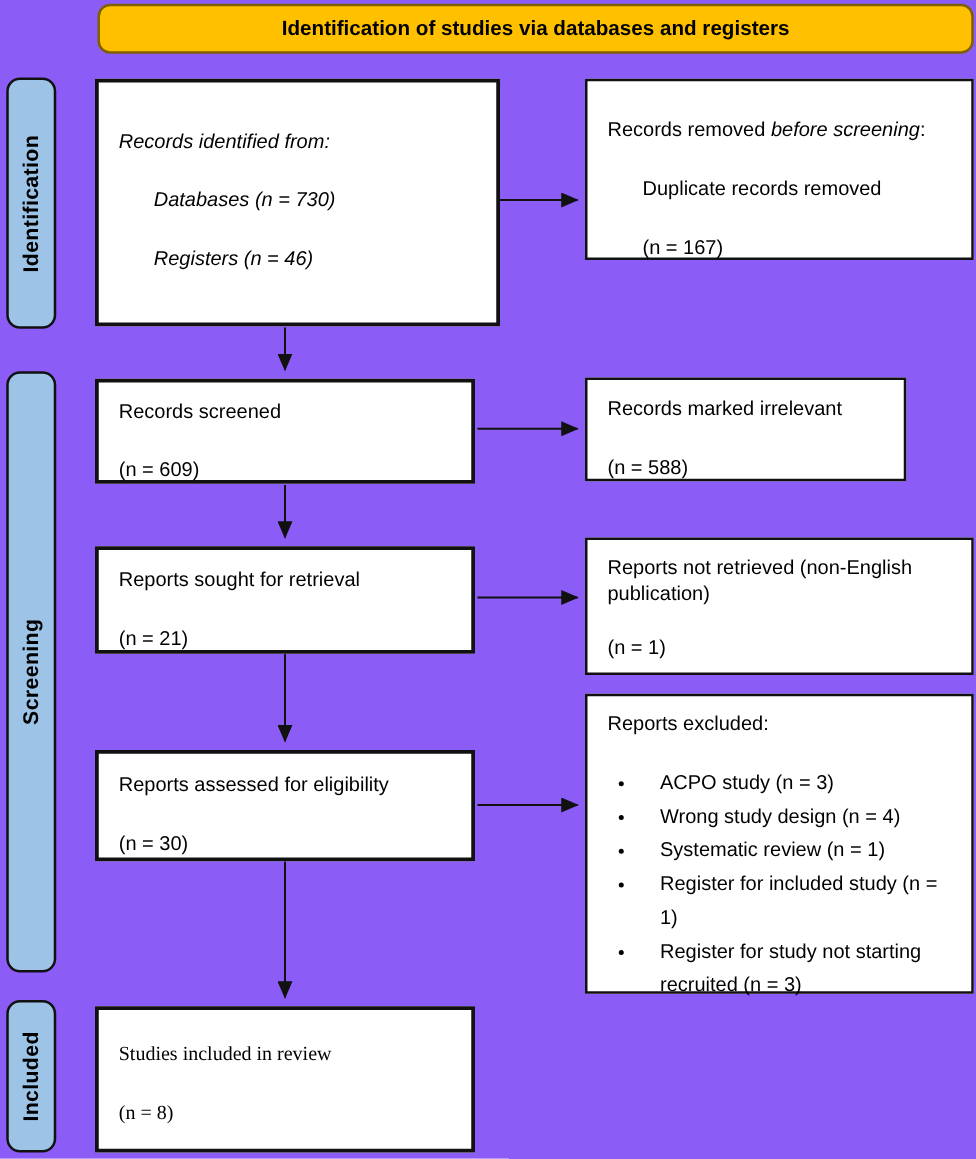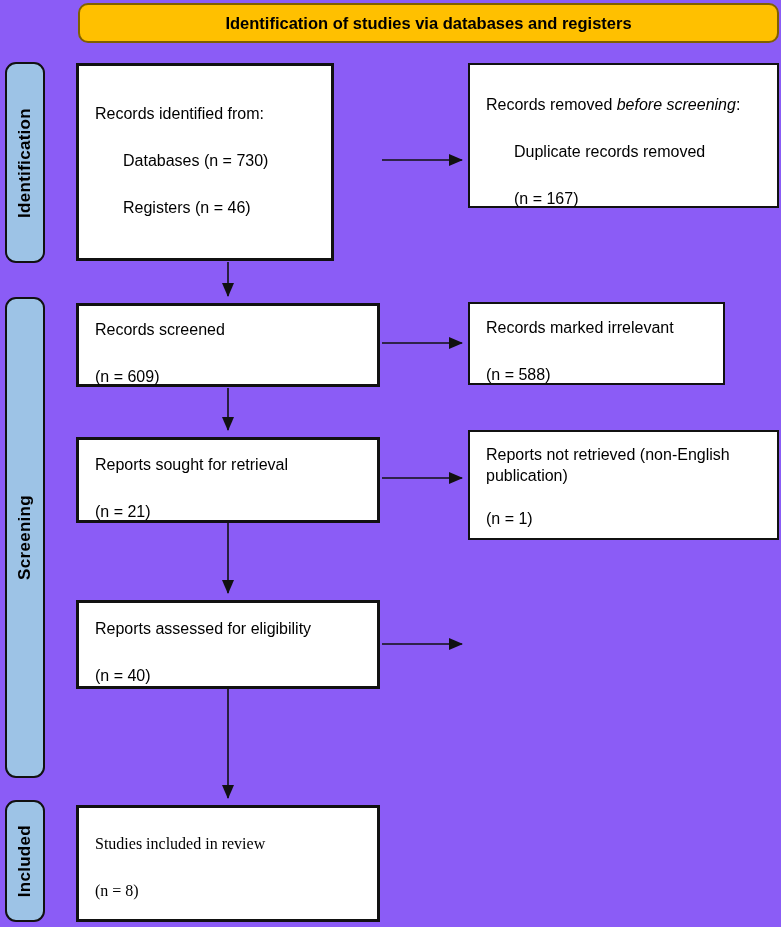--- a/index.html
+++ b/index.html
@@ -101,21 +101,21 @@
     <line x1="382" y1="160" x2="462" y2="160" stroke="#111" stroke-width="1.6" marker-end="url(#ah)"></line>
     <line x1="228" y1="262" x2="228" y2="296" stroke="#111" stroke-width="1.6" marker-end="url(#ah)"></line>
     <line x1="382" y1="343" x2="462" y2="343" stroke="#111" stroke-width="1.6" marker-end="url(#ah)"></line>
     <line x1="228" y1="388" x2="228" y2="430" stroke="#111" stroke-width="1.6" marker-end="url(#ah)"></line>
     <line x1="382" y1="478" x2="462" y2="478" stroke="#111" stroke-width="1.6" marker-end="url(#ah)"></line>
     <line x1="228" y1="523" x2="228" y2="593" stroke="#111" stroke-width="1.6" marker-end="url(#ah)"></line>
     <line x1="382" y1="644" x2="462" y2="644" stroke="#111" stroke-width="1.6" marker-end="url(#ah)"></line>
     <line x1="228" y1="689" x2="228" y2="798" stroke="#111" stroke-width="1.6" marker-end="url(#ah)"></line>
   </svg>
 
-  <div class="flowbox" style="left:76px;top:63px;width:258px;height:198px;padding:38px 16px 0 16px;">
+  <div class="flowbox" style="left:76px;top:63px;width:324px;height:198px;padding:38px 16px 0 16px;font-style:italic;">
     <p>Records identified from:</p>
     <p class="indent gap">Databases (n = 730)</p>
     <p class="indent gap">Registers (n = 46)</p>
   </div>
 
   <div class="flowbox thin" style="left:468px;top:63px;width:311px;height:145px;padding:30px 14px 0 16px;">
     <p><span>Records removed </span><em>before screening</em><span>:</span></p>
     <p class="indent gap">Duplicate records removed</p>
     <p class="indent gap">(n = 167)</p>
   </div>
@@ -135,22 +135,32 @@
     <p class="gap">(n = 21)</p>
   </div>
 
   <div class="flowbox thin" style="left:468px;top:430px;width:311px;height:110px;padding:13px 34px 0 16px;">
     <p>Reports not retrieved (non-English publication)</p>
     <p class="gap-sm">(n = 1)</p>
   </div>
 
   <div class="flowbox" style="left:76px;top:600px;width:304px;height:89px;padding:16px 16px 0 16px;">
     <p>Reports assessed for eligibility</p>
-    <p class="gap">(n = 40)</p>
+    <p class="gap">(n = 30)</p>
   </div>
 
+  <div class="flowbox thin" style="left:468px;top:555px;width:311px;height:240px;padding:13px 12px 0 16px;">
+    <p>Reports excluded:</p>
+    <ul class="bullets">
+      <li>ACPO study (n = 3)</li>
+      <li>Wrong study design (n = 4)</li>
+      <li>Systematic review (n = 1)</li>
+      <li>Register for included study (n = 1)</li>
+      <li>Register for study not starting recruited (n = 3)</li>
+    </ul>
+  </div>
 
   <div class="flowbox" style="left:76px;top:805px;width:304px;height:117px;padding:26px 16px 0 16px;font-family:Liberation Serif, serif;">
     <p>Studies included in review</p>
     <p class="gap">(n = 8)</p>
   </div>
 
 </div>
 
 </body></html>

